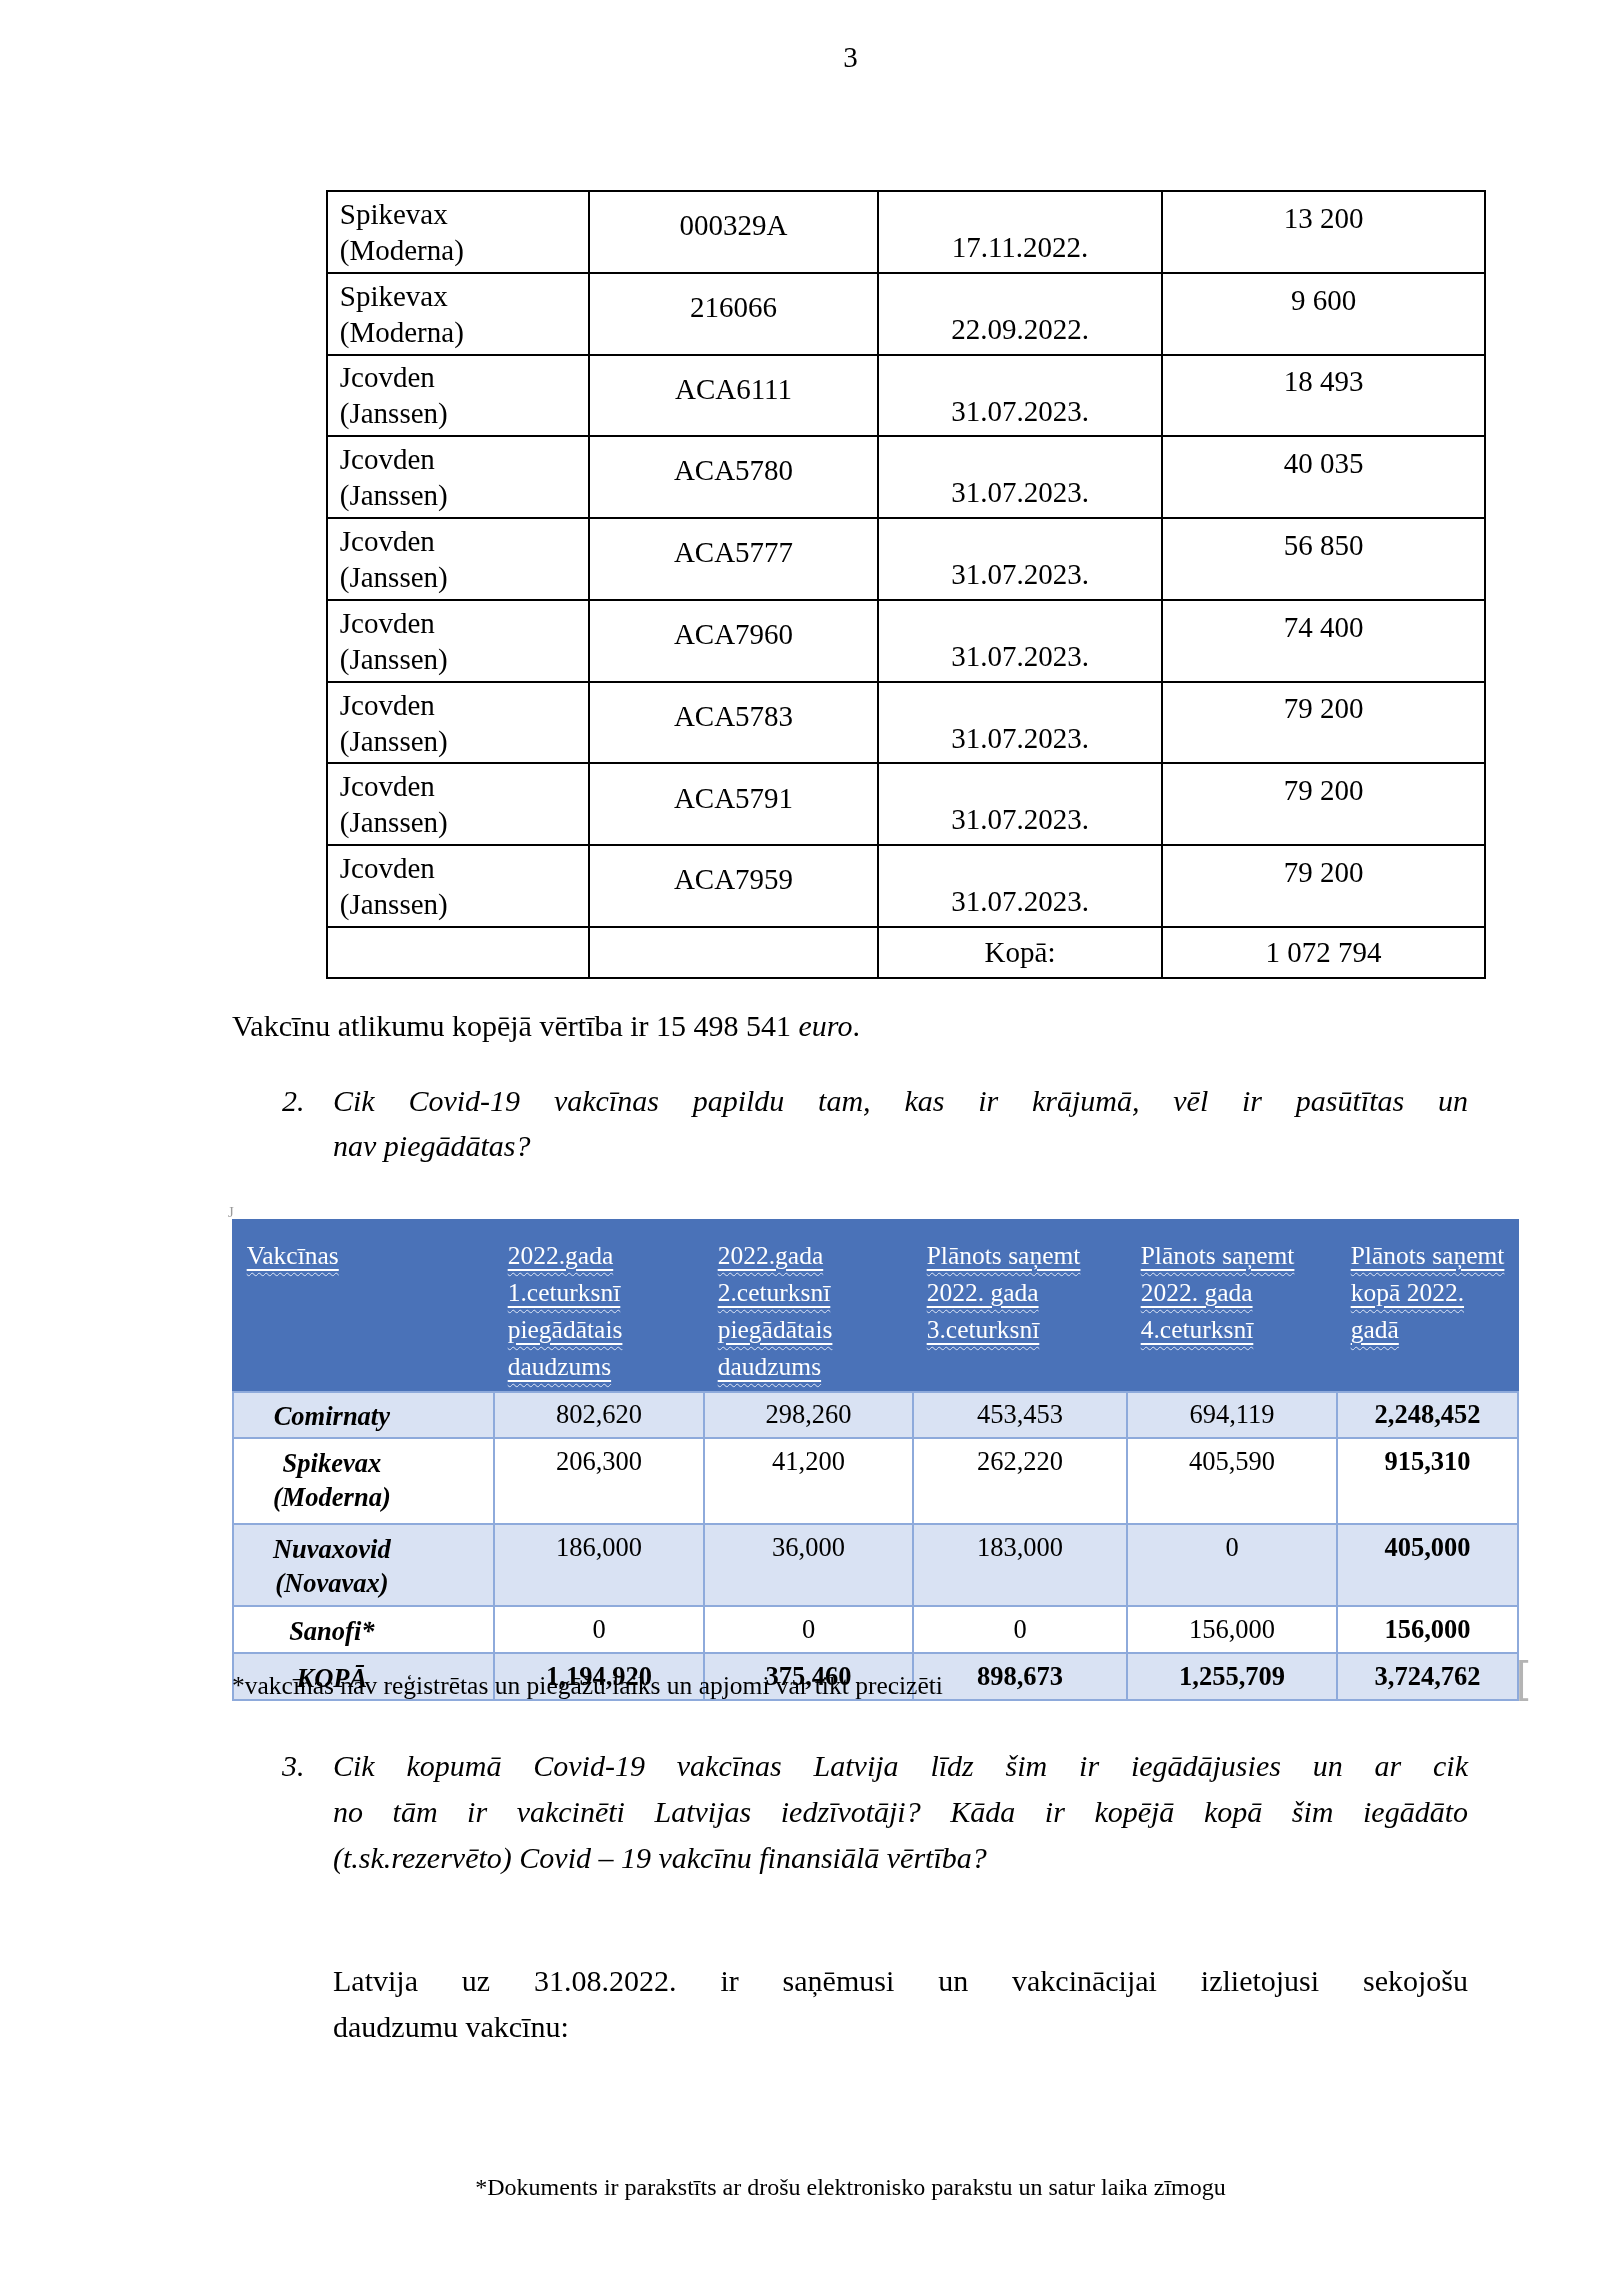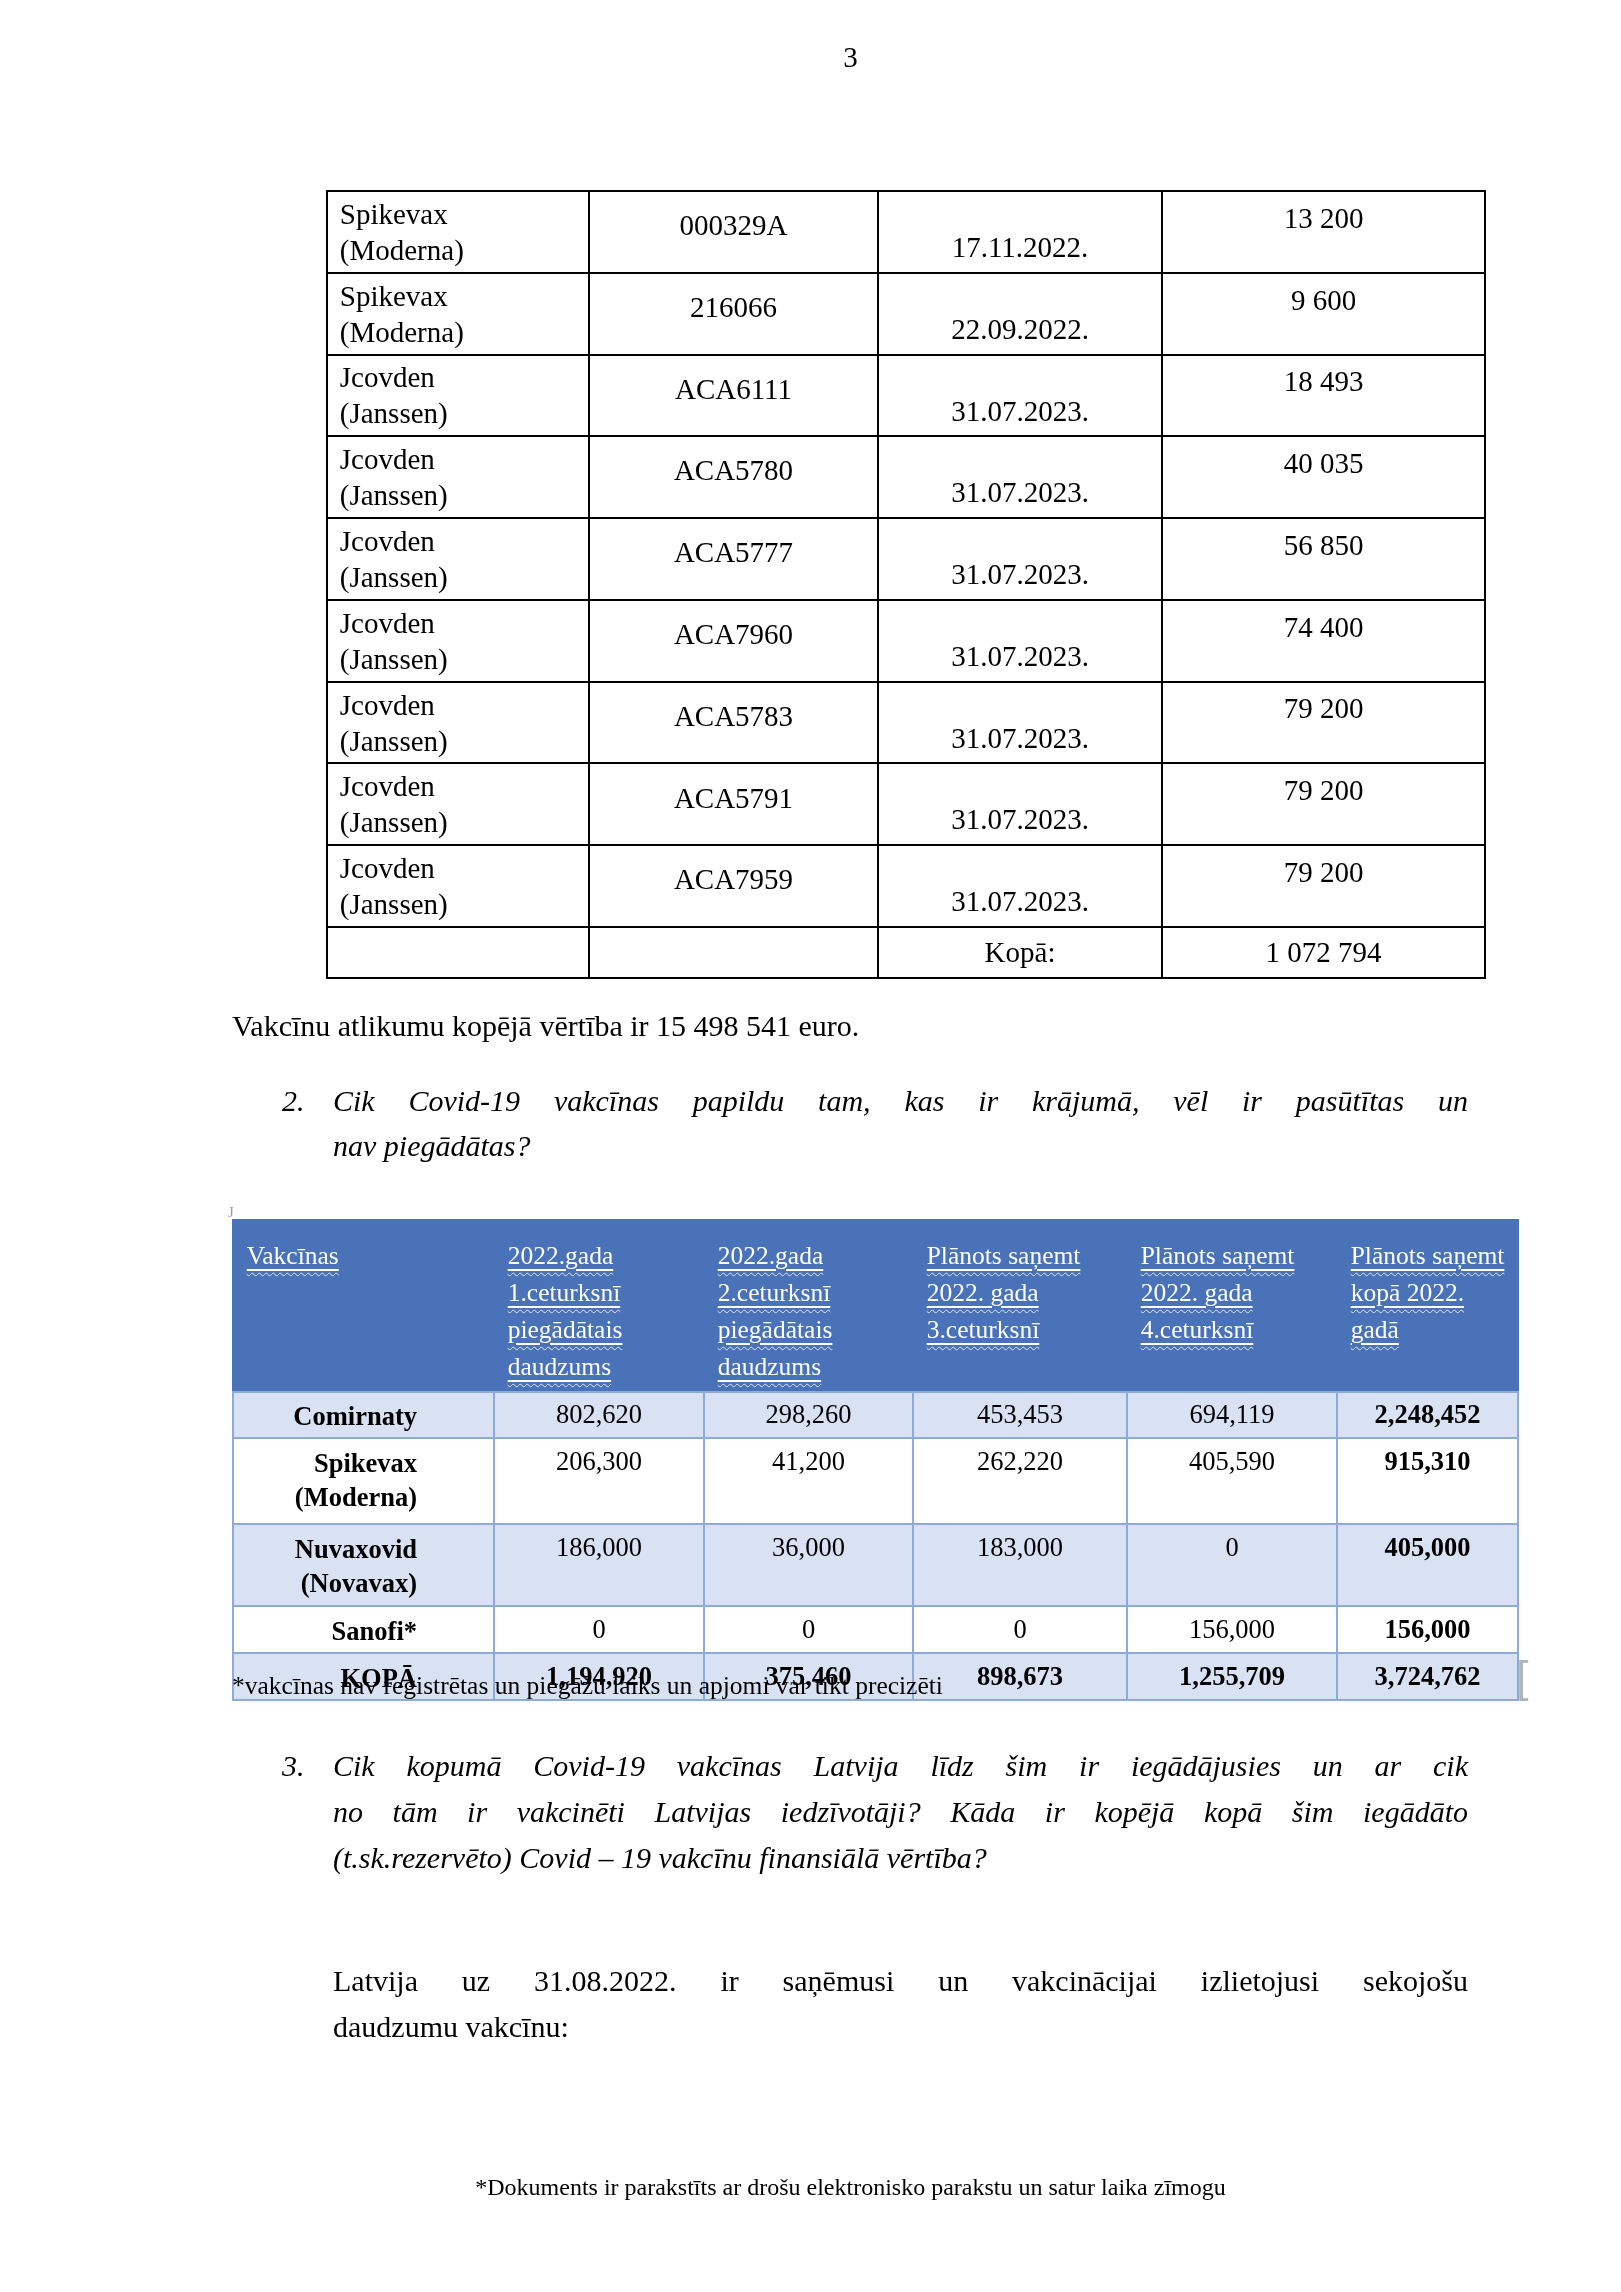--- a/index.html
+++ b/index.html
@@ -25,21 +25,21 @@
                 padding:3.9px 55px 3.9px 11.8px; line-height:36px; }
   .t1 .c-lot  { text-align:center; vertical-align:middle; padding-bottom:13.7px; }
   .t1 .c-date { text-align:center; vertical-align:bottom; padding-bottom:7.8px; }
   .t1 .c-qty  { text-align:center; vertical-align:top; padding-top:9.8px; }
   .t1 .c-totlabel { text-align:center; vertical-align:middle;margin-left:19px; }
   .t1 .c-totval   { text-align:center; vertical-align:middle; }
 
   
   .value-line { position:absolute; left:232px; top:1009px; width:1237px;
     font-size:30px; }
-  .value-line .it { }
+  .value-line .it { font-style:italic; }
 
   
   .question { position:absolute; left:232px; width:1240px; font-size:30px;
     font-style:italic; line-height:45px; }
   .q2 { top:1078px; }
   .q3 { top:1743px; line-height:46px; }
   .qnum { position:absolute; left:50px; top:0; }
   .qtext { margin-left:101px; width:1135px; }
   .jl { text-align:justify; text-align-last:justify; }
   .ll { text-align:left; }
@@ -48,22 +48,22 @@
   .t2 { position:absolute; left:232px; top:1219px; border-collapse:collapse;
         table-layout:fixed; width:1284px; }
   .t2 th { background:var(--header-blue,#4A72B8); color:#fff;
            font-size:25.5px; font-weight:normal; text-align:left;
            vertical-align:top; padding:15.7px 5.9px 5.9px 12.7px; line-height:37px;
            border:2px solid var(--header-blue,#4A72B8);
            border-bottom:2px solid var(--border-blue,#8EAADB); }
   .t2 tr.hrow { height:155px; }
   .t2 td { border:2px solid var(--border-blue,#8EAADB); font-size:26.5px;
            vertical-align:top; overflow:hidden; }
-  .t2 .lbl { font-weight:bold; text-align:right;
-             padding:6.9px 76px 3.9px 12.7px; line-height:34px; }
+  .t2 .lbl { font-weight:bold; text-align:center;
+             padding:6.9px 76px 3.9px 12.7px; line-height:34px;font-style:italic; }
   .t2 .num { text-align:center; padding-top:6.9px; }
   .t2 .tot { font-weight:bold; }
   .t2 tr.band { background:var(--band-blue,#D9E2F3); }
   .t2 tr.r0 { height:39px; } .t2 tr.r1 { height:86px; }
   .t2 tr.r2 { height:82px; } .t2 tr.r3 { height:37px; }
   .t2 tr.r4 { height:43px; }
   .hu  { text-decoration:underline; text-decoration-color:#ffffff;
          text-decoration-thickness:1.5px; text-underline-offset:4.9px; }
   .huw { text-decoration:underline wavy #dfe7f6;
          text-decoration-thickness:1px; text-underline-offset:7.8px; }

